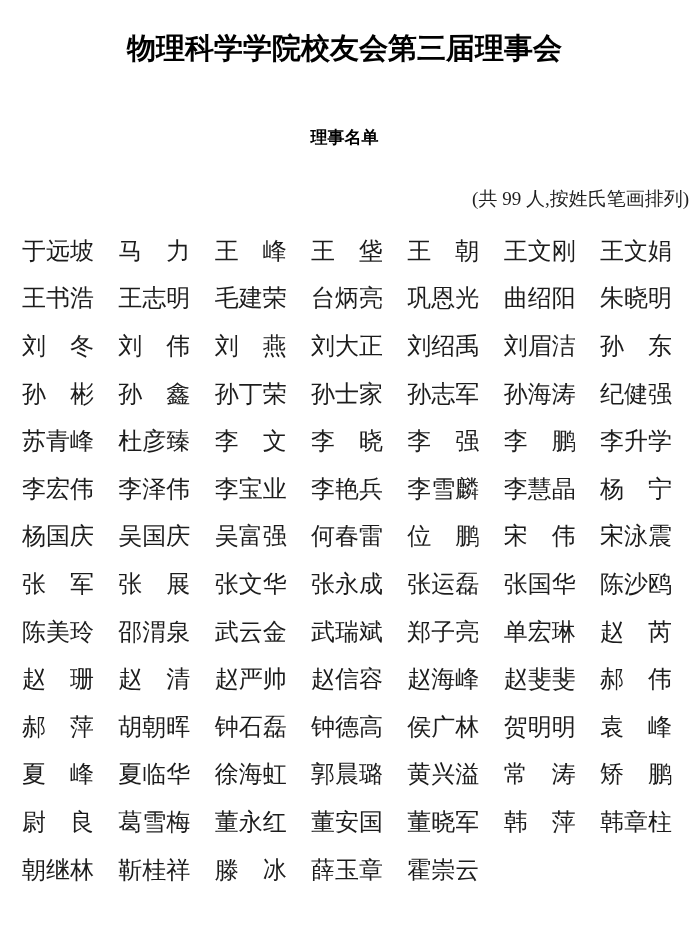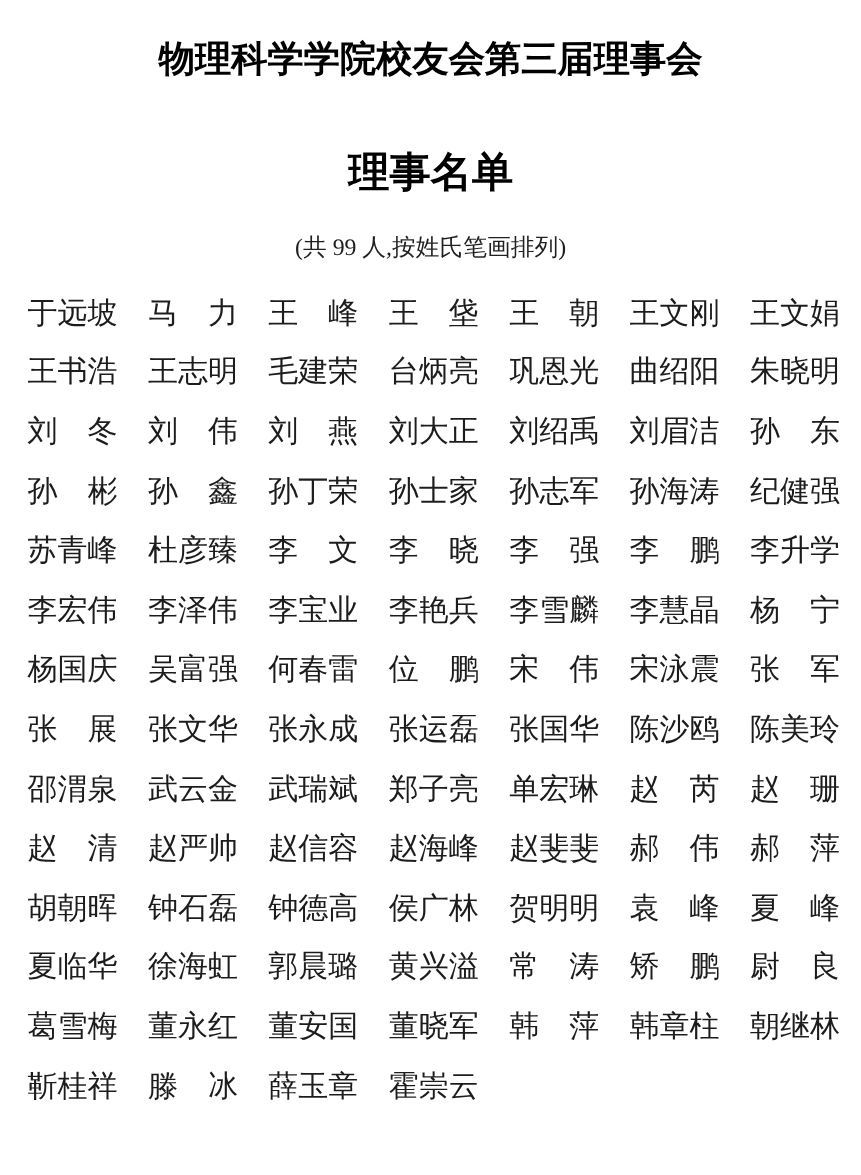--- a/index.html
+++ b/index.html
@@ -17,28 +17,28 @@
     font-family: "Liberation Sans", sans-serif;
     font-size: 29px;
     font-weight: 700;
     line-height: 1.2;
     color: #000000;
   }
   .section-title {
     margin: 57px 0 0 0;
     text-align: center;
     font-family: "Liberation Sans", sans-serif;
-    font-size: 33px;
+    font-size: 17px;
     font-weight: 700;
     line-height: 30px;
     color: #000000;
   }
   .note {
     margin: 33px 0 0 0;
-    text-align: center;
+    text-align: right;
     font-family: "Liberation Serif", serif;
     font-size: 19px;
     line-height: 26px;
     color: #1f1f1f;
   }
   .roster {
     margin: 16px 0 0 22px;
     width: 645px;
     display: grid;
     grid-template-columns: repeat(7, 67px);
@@ -101,20 +101,21 @@
       <span class="name-cell">李　鹏</span>
       <span class="name-cell">李升学</span>
       <span class="name-cell">李宏伟</span>
       <span class="name-cell">李泽伟</span>
       <span class="name-cell">李宝业</span>
       <span class="name-cell">李艳兵</span>
       <span class="name-cell">李雪麟</span>
       <span class="name-cell">李慧晶</span>
       <span class="name-cell">杨　宁</span>
       <span class="name-cell">杨国庆</span>
+      <span class="name-cell">吴国庆</span>
       <span class="name-cell">吴富强</span>
       <span class="name-cell">何春雷</span>
       <span class="name-cell">位　鹏</span>
       <span class="name-cell">宋　伟</span>
       <span class="name-cell">宋泳震</span>
       <span class="name-cell">张　军</span>
       <span class="name-cell">张　展</span>
       <span class="name-cell">张文华</span>
       <span class="name-cell">张永成</span>
       <span class="name-cell">张运磊</span>

